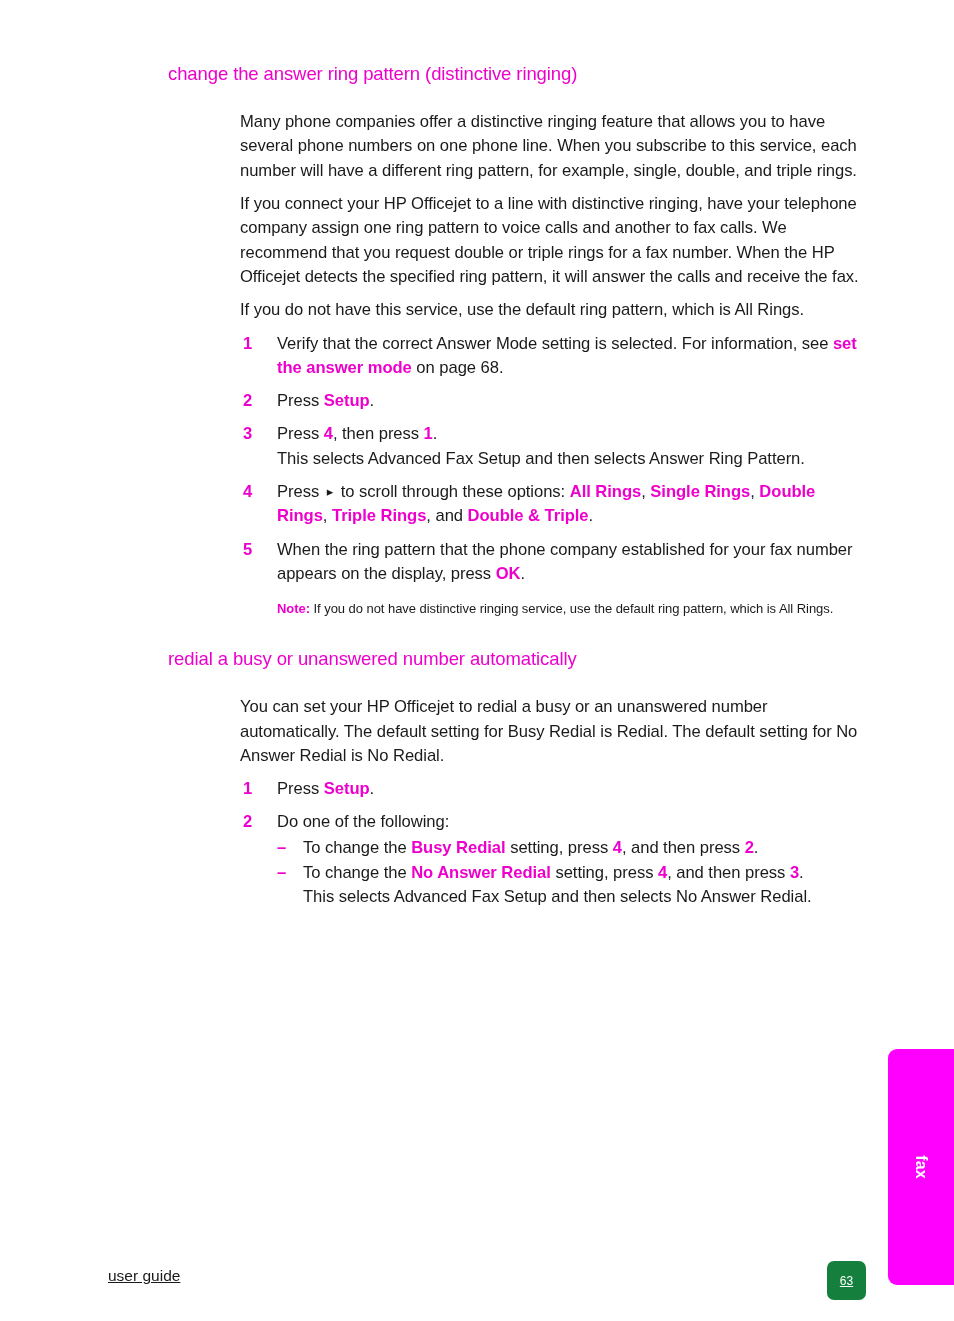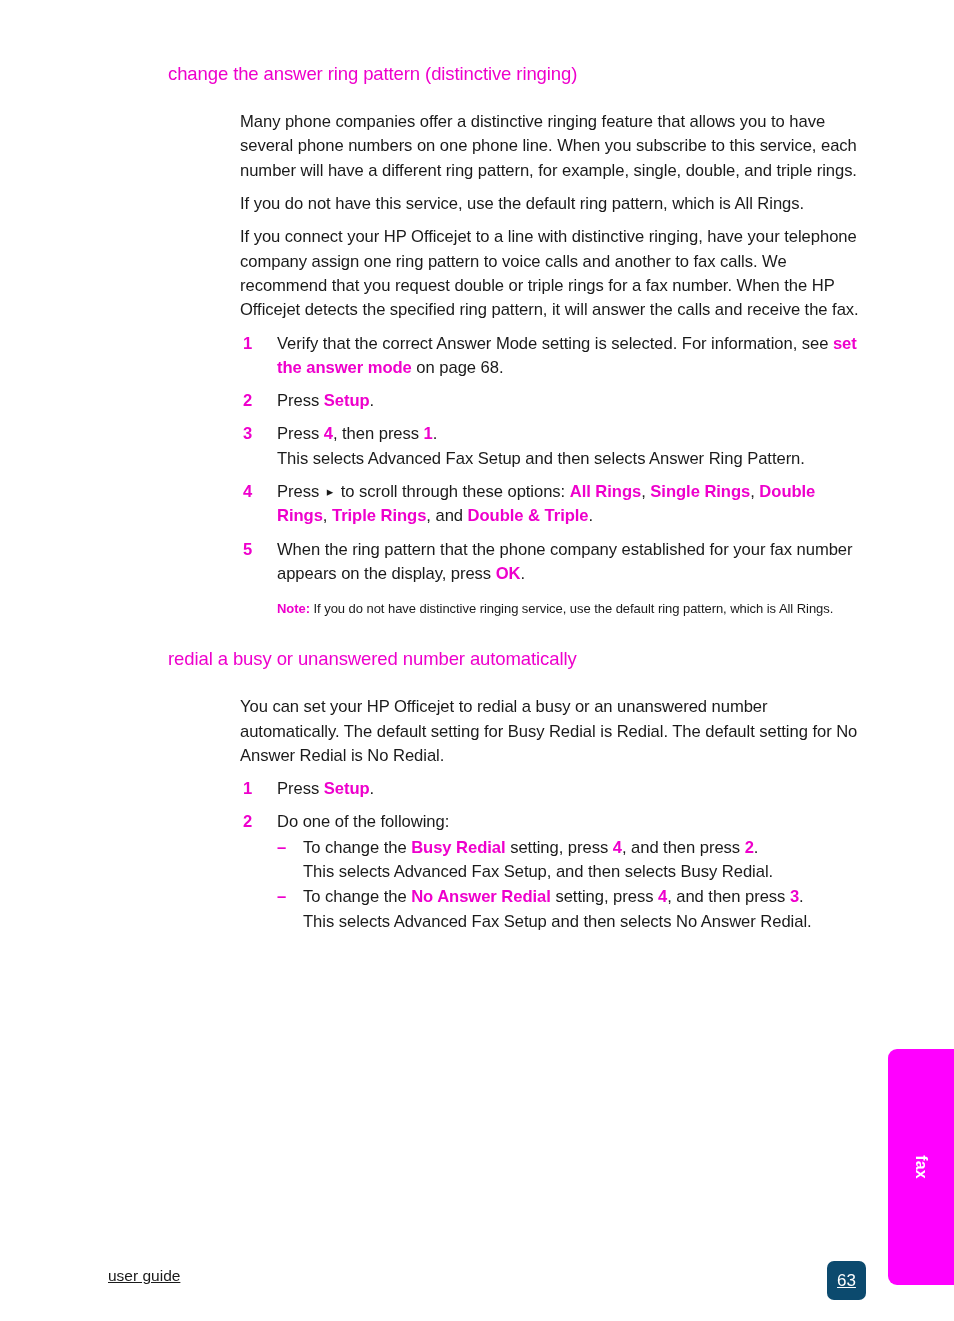--- a/index.html
+++ b/index.html
@@ -153,45 +153,45 @@
     font-size: 15.5px;
     color: #1a1a1a;
     text-decoration: underline;
   }
   .page-number-box {
     position: absolute;
     left: 827px;
     top: 1261px;
     width: 39px;
     height: 39px;
-    background: #0c4a6e;
+    background: #15803d;
     border-radius: 7px;
     color: #ffffff;
-    font-size: 17px;
+    font-size: 12px;
     display: flex;
     align-items: center;
     justify-content: center;
     text-decoration: underline;
   }
 </style>
 </head>
 <body>
 
 <div class="page">
 
 
   <div class="content">
 
     <h2 class="section-heading">change the answer ring pattern (distinctive ringing)</h2>
 
     <div class="body-block">
 
       <p class="para first">Many phone companies offer a distinctive ringing feature that allows you to have several phone numbers on one phone line. When you subscribe to this service, each number will have a different ring pattern, for example, single, double, and triple rings.</p>
+      <p class="para">If you connect your HP Officejet to a line with distinctive ringing, have your telephone company assign one ring pattern to voice calls and another to fax calls. We recommend that you request double or triple rings for a fax number. When the HP Officejet detects the specified ring pattern, it will answer the calls and receive the fax.</p>
       <p class="para">If you do not have this service, use the default ring pattern, which is All Rings.</p>
-      <p class="para">If you connect your HP Officejet to a line with distinctive ringing, have your telephone company assign one ring pattern to voice calls and another to fax calls. We recommend that you request double or triple rings for a fax number. When the HP Officejet detects the specified ring pattern, it will answer the calls and receive the fax.</p>
 
       <ol class="steps">
 
         <li>
           <span class="num">1</span>
           <span>Verify that the correct Answer Mode setting is selected. For information, see </span><span class="mg">set the answer mode</span><span> on page 68.</span>
         </li>
 
         <li>
           <span class="num">2</span>
@@ -236,21 +236,20 @@
         </li>
 
         <li>
           <span class="num">2</span>
           <span>Do one of the following:</span>
 
           <ul class="sublist">
             <li>
               <span class="dash">–</span>
               <span>To change the </span><span class="mg">Busy Redial</span><span> setting, press </span><span class="mg">4</span><span>, and then press </span><span class="mg">2</span><span>.</span>
-              <span class="cont">This selects Advanced Fax Setup, and then selects Busy Redial.</span>
             </li>
             <li>
               <span class="dash">–</span>
               <span>To change the </span><span class="mg">No Answer Redial</span><span> setting, press </span><span class="mg">4</span><span>, and then press </span><span class="mg">3</span><span>.</span>
               <span class="cont">This selects Advanced Fax Setup and then selects No Answer Redial.</span>
             </li>
           </ul>
 
         </li>
 

